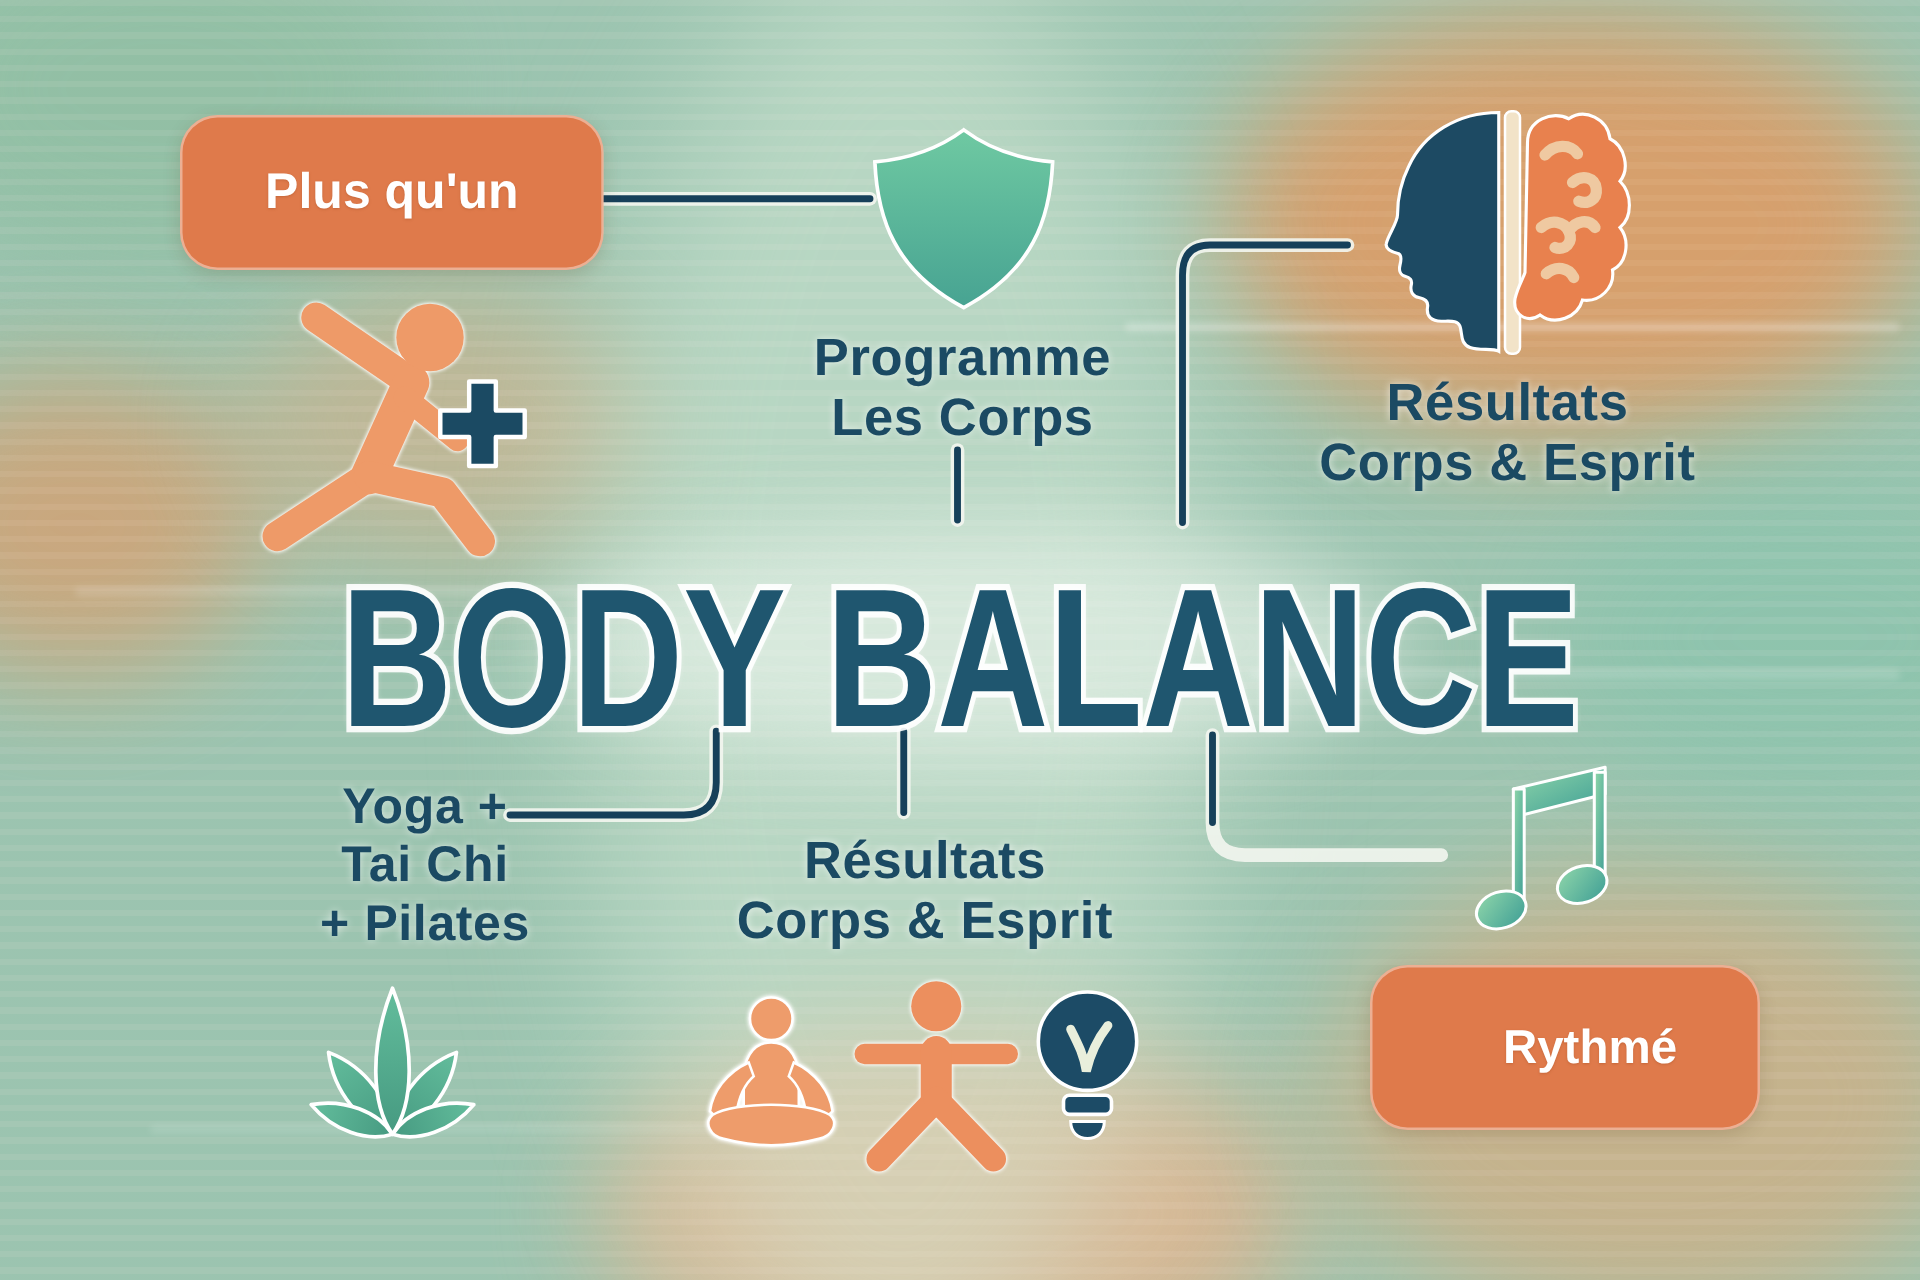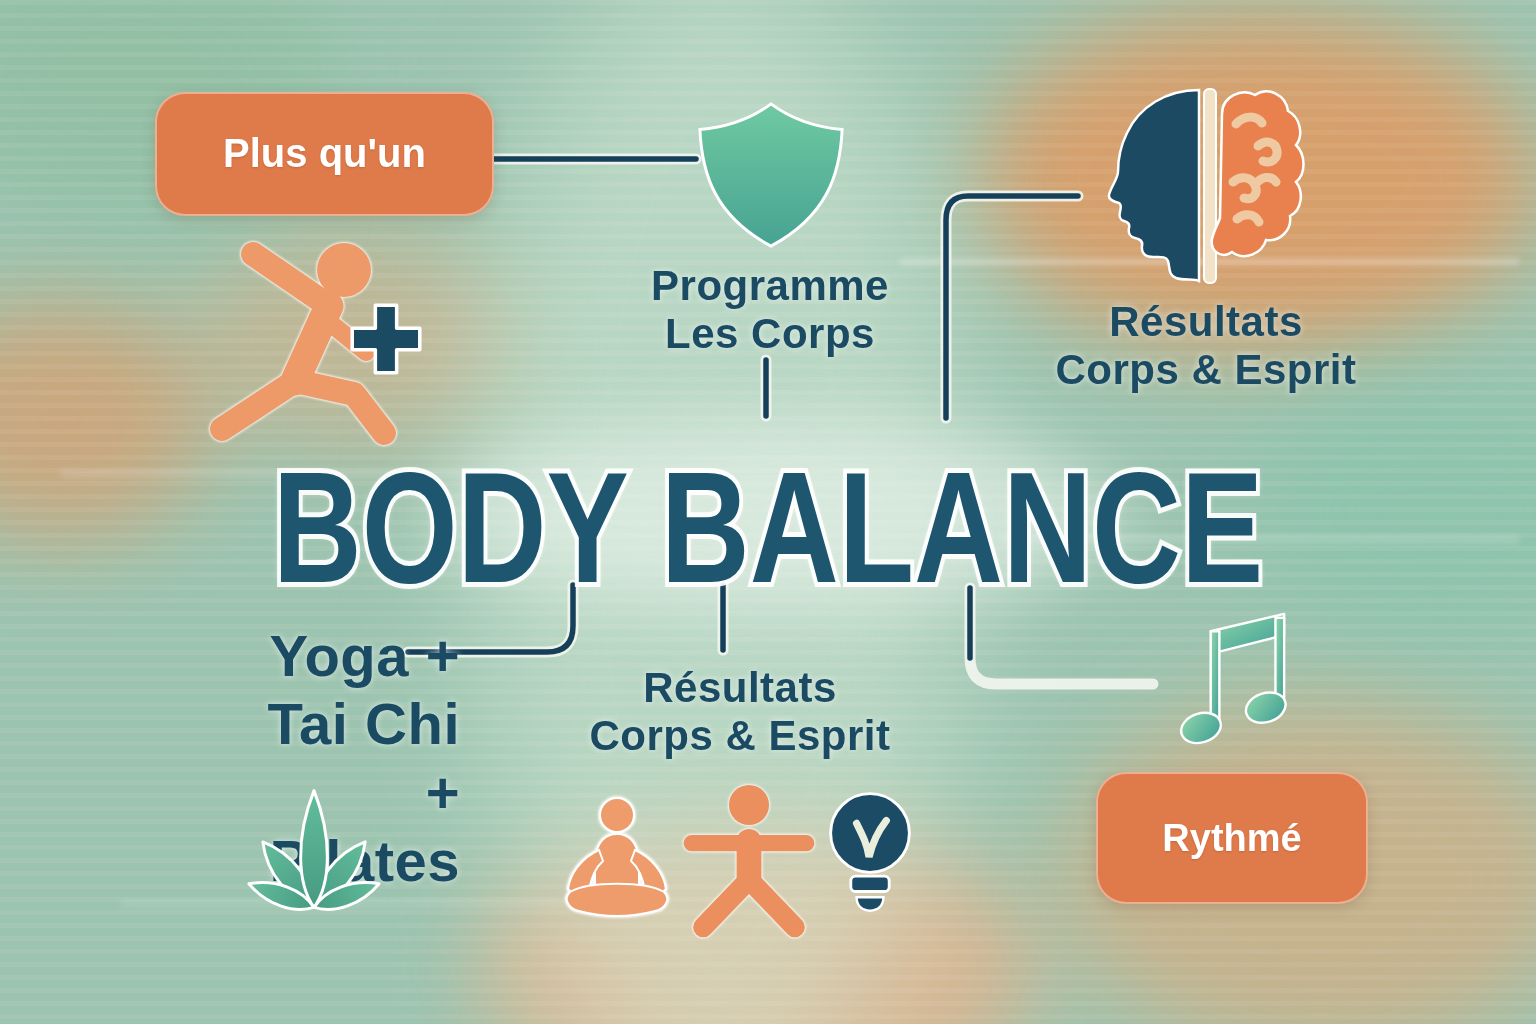--- a/index.html
+++ b/index.html
@@ -43,22 +43,22 @@
       font-size:158px;font-weight:700;color:#1f566f;letter-spacing:0;
       transform:scaleX(.78);transform-origin:50% 50%;line-height:1;
       text-shadow:0 0 8px rgba(255,255,255,.6);}
   .title::before{-webkit-text-stroke:10px rgba(255,255,255,.9);}
 
   .badge{position:absolute;background:#df7a4b;border:2px solid rgba(255,255,255,.4);
       border-radius:30px;color:#fff;font-weight:700;font-size:40px;line-height:1.18;
       display:flex;flex-direction:column;align-items:center;justify-content:center;
       text-align:center;box-shadow:0 4px 14px rgba(90,60,30,.18);
       text-shadow:0 1px 2px rgba(150,70,30,.35);}
-  .badge-stretch{left:155px;top:92px;width:335px;height:120px;}
-  .badge-rythme{left:1096px;top:772px;width:268px;height:128px;font-size:38px;}
+  .badge-stretch{left:144px;top:92px;width:335px;height:120px;}
+  .badge-rythme{left:1096px;top:772px;width:268px;height:128px;font-size:38px;padding-left:40px;}
 
   .icon{position:absolute;}
   .glow{filter:drop-shadow(0 0 1.5px rgba(255,255,255,.9)) drop-shadow(0 0 1px rgba(255,255,255,.8));}
 
   svg{display:block;overflow:visible;}
   .connectors{position:absolute;left:0;top:0;pointer-events:none;}
 </style>
 </head>
 <body>
 
@@ -153,21 +153,21 @@
     </g>
   </svg>
 
   <div class="label" style="left:1006px;top:298px;width:400px">
     <span class="ln ol" data-text="Résultats">Résultats</span>
     <span class="ln ol" data-text="Corps &amp; Esprit">Corps &amp; Esprit</span>
   </div>
 
   <div class="title ol" data-text="BODY BALANCE">BODY BALANCE</div>
 
-  <div class="label" style="left:220px;top:622px;width:240px;text-align:right;font-size:58px;line-height:1.18">
+  <div class="label" style="left:220px;top:622px;width:240px;text-align:center;font-size:40px;line-height:1.18">
     <span class="ln ol" data-text="Yoga +">Yoga +</span>
     <span class="ln ol" data-text="Tai Chi">Tai Chi</span>
     <span class="ln ol" data-text="+ Pilates">+ Pilates</span>
   </div>
 
   <svg class="icon" style="left:220px;top:784px" width="188" height="132" viewBox="0 0 190 132">
     <defs>
       <linearGradient id="glo" x1="0" y1="0" x2="0" y2="1">
         <stop offset="0" stop-color="#63bd9c"></stop>
           <stop offset="1" stop-color="#469a81"></stop>

